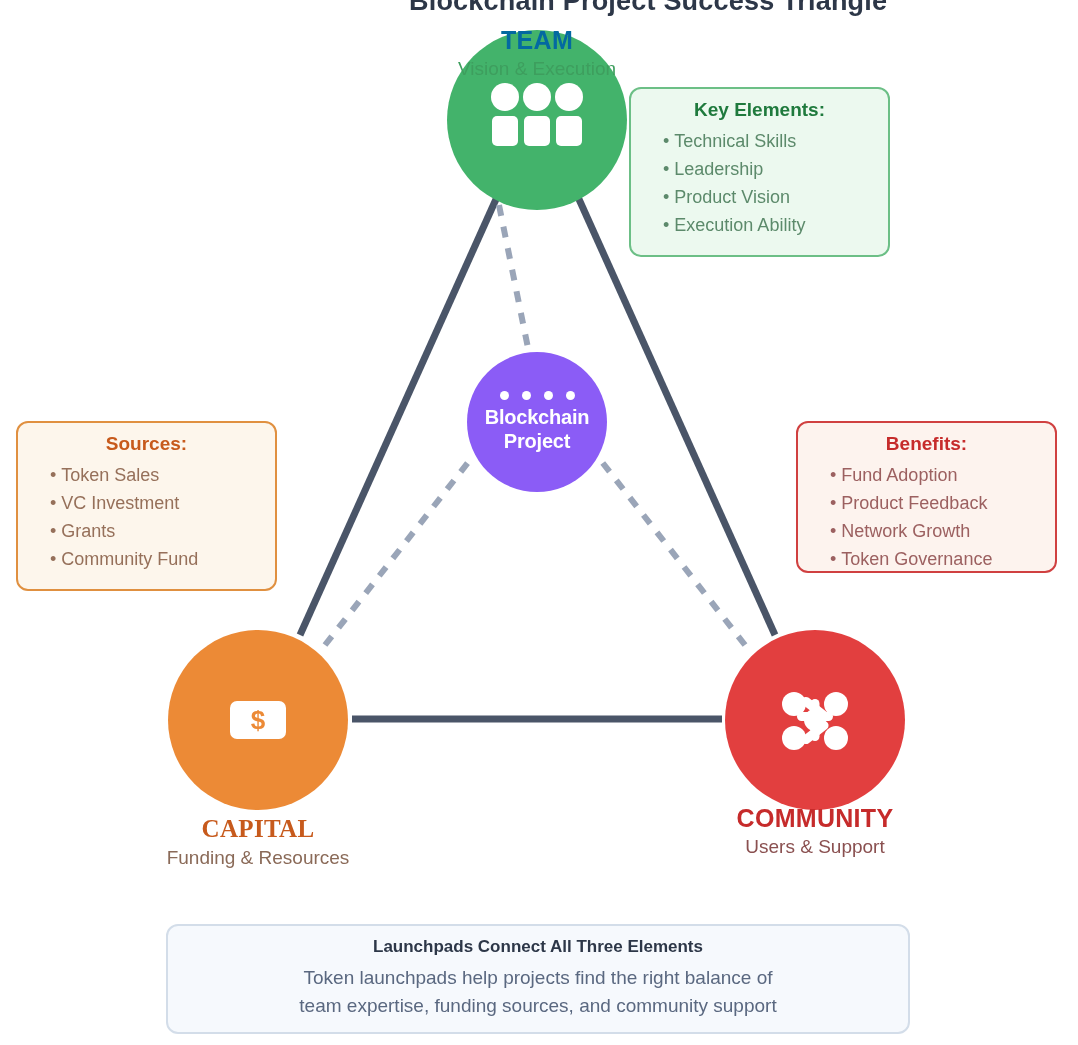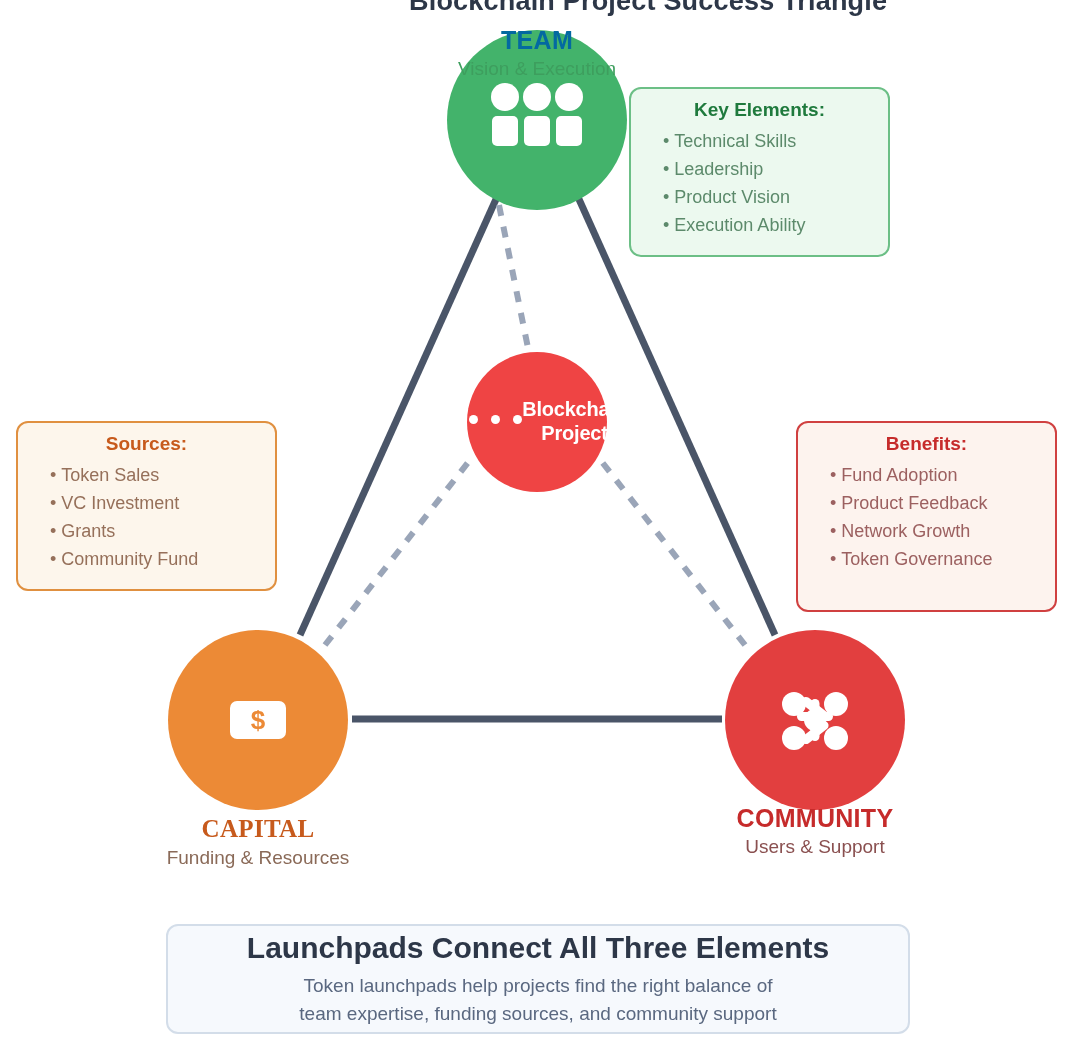--- a/index.html
+++ b/index.html
@@ -48,22 +48,22 @@
     background: #ec8a36;
   }
   .node-community {
     left: 725px; top: 630px;
     width: 180px; height: 180px;
     background: #e23f3f;
   }
   .node-center {
     left: 467px; top: 352px;
     width: 140px; height: 140px;
-    background: #ef4444;
-    flex-direction: row;
+    background: #8b5cf6;
+    flex-direction: column;
   }
 
   
   .team-icon { width: 92px; height: 74px; }
   .team-heads {
     display: flex; gap: 4px; justify-content: center;
   }
   .team-heads span {
     display: block;
     width: 28px; height: 28px;
@@ -184,21 +184,21 @@
     left: 16px; top: 421px;
     width: 261px; height: 170px;
     background: #fdf6ec;
     border-color: #e09040;
   }
   .panel-sources h3 { color: #c75a1c; }
   .panel-sources li { color: #96705a; }
 
   .panel-benefits {
     left: 796px; top: 421px;
-    width: 261px; height: 191px;
+    width: 261px; height: 152px;
     background: #fdf3ee;
     border-color: #d04040;
   }
   .panel-benefits h3 { color: #c62b2b; }
   .panel-benefits li { color: #9c6060; }
 
   
   .footer {
     position: absolute;
     left: 166px; top: 924px;
@@ -207,21 +207,21 @@
     background: #f6f9fd;
     border: 2px solid #d3dde9;
     border-radius: 12px;
     display: flex;
     flex-direction: column;
     align-items: center;
     justify-content: center;
     padding: 6px 18px;
   }
   .footer .f-title {
-    font-size: 30px;
+    font-size: 17px;
     font-weight: bold;
     color: #2d3748;
     line-height: 1.2;
     text-align: center;
   }
   .footer .f-line {
     font-size: 19px;
     color: #5a6880;
     line-height: 1.5;
     text-align: center;

